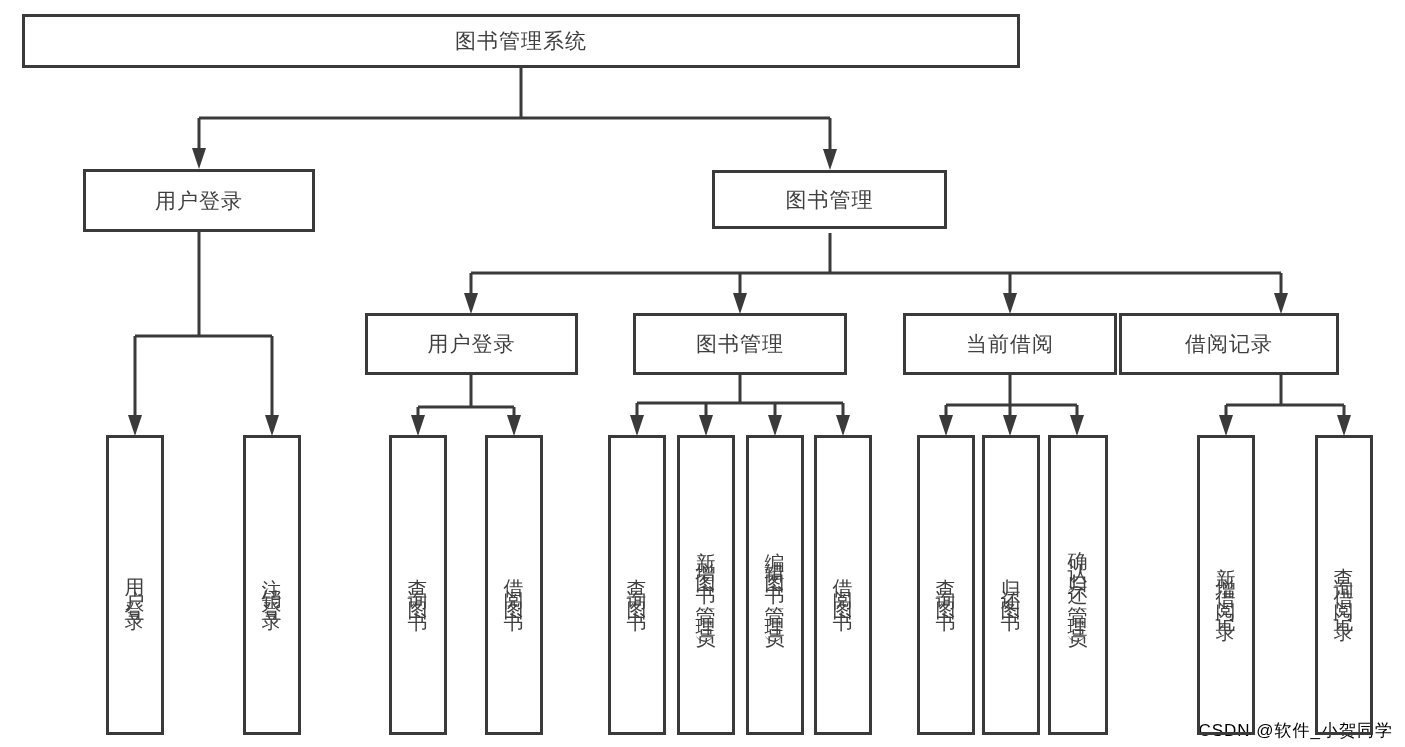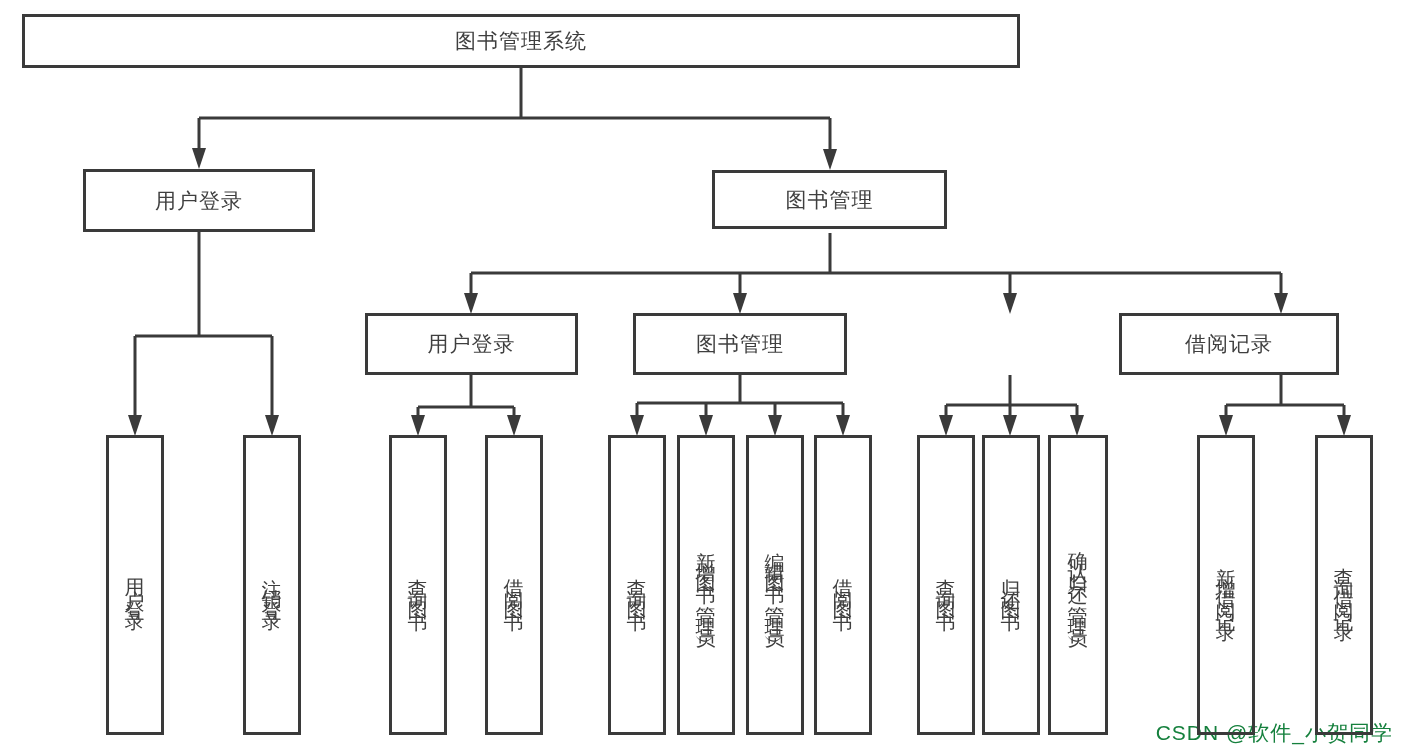--- a/index.html
+++ b/index.html
@@ -24,22 +24,22 @@
   .leaf .vtext{
     writing-mode:vertical-rl;
     text-orientation:mixed;
     letter-spacing:11px;
     line-height:1;
     white-space:nowrap;
   }
   .watermark{
     position:absolute;
     right:12px;top:719px;
-    color:#15803d;
-    font-size:21px;
+    color:#000000;
+    font-size:17px;
     letter-spacing:1px;
     z-index:0;
   }
   .box{z-index:1;}
 </style>
 </head>
 <body>
 
 <div class="stage">
 
@@ -76,20 +76,21 @@
 
   <div class="watermark">CSDN @软件_小贺同学</div>
 
   <div class="box" style="left:22px;top:14px;width:998px;height:54px">图书管理系统</div>
 
   <div class="box" style="left:83px;top:169px;width:232px;height:63px">用户登录</div>
   <div class="box" style="left:712px;top:170px;width:235px;height:59px">图书管理</div>
 
   <div class="box" style="left:365px;top:313px;width:213px;height:62px">用户登录</div>
   <div class="box" style="left:633px;top:313px;width:214px;height:62px">图书管理</div>
+  <div class="box" style="left:903px;top:313px;width:214px;height:62px">当前借阅</div>
   <div class="box" style="left:1119px;top:313px;width:220px;height:62px">借阅记录</div>
 
   <div class="box leaf" style="left:106px;top:435px;width:58px;height:300px">
     <span class="vtext">用户登录</span>
   </div>
   <div class="box leaf" style="left:243px;top:435px;width:58px;height:300px">
     <span class="vtext">注销登录</span>
   </div>
 
   <div class="box leaf" style="left:389px;top:435px;width:58px;height:300px">

